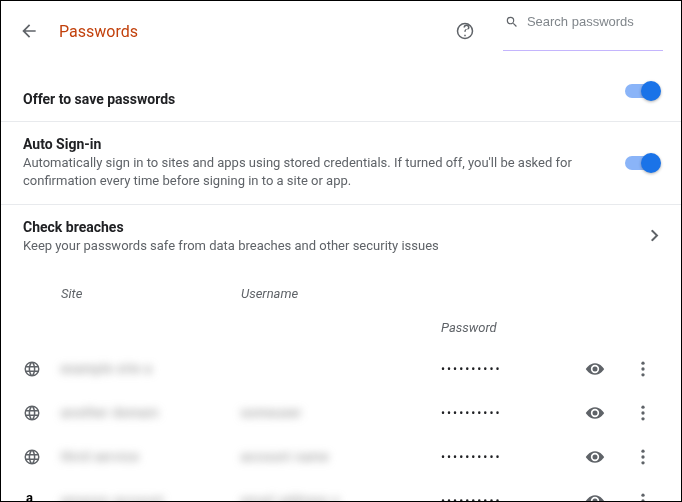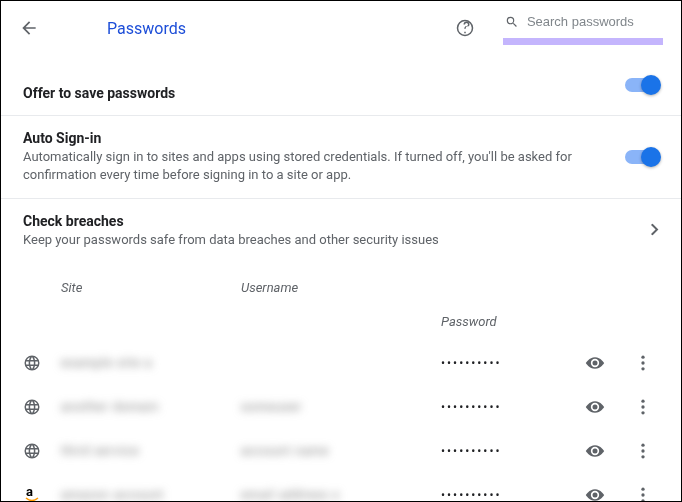--- a/index.html
+++ b/index.html
@@ -14,24 +14,24 @@
     border: 1px solid #000;
     overflow: hidden;
   }
   .header {
     display: flex;
     align-items: center;
     padding: 10px 18px;
     gap: 20px;
   }
   .back-ico { width:20px; height:20px; display:flex; align-items:center; justify-content:center; cursor:pointer; color:#5f6368;}
-  .header-title { font-size: 16px; color:#1d4ed8;margin-left:48px; }
+  .header-title { font-size: 16px; color:#c2410c; }
   .spacer { flex:1; }
   .help-ico { width:20px; height:20px; display:flex; align-items:center; justify-content:center; color:#5f6368; cursor:pointer; margin-right:8px;}
-  .search-wrap { display:flex; align-items:center; border-bottom:7px solid #c4b5fd; padding: 2px 2px 8px 2px; width: 160px; gap:6px;}
+  .search-wrap { display:flex; align-items:center; border-bottom:1px solid #c4b5fd; padding: 2px 2px 20px 2px; width: 160px; gap:6px;}
   .search-wrap input { border:none; outline:none; font-size:13px; width:100%; color:#5f6368;}
   .search-wrap input::placeholder { color:#80868b; }
 
   .section { padding: 14px 22px; border-top:1px solid #e8eaed; position:relative; }
   .section.first { border-top:none; padding-top: 30px;}
   .section-title { font-size:14px; color:#202124;font-weight:bold; }
   .section-desc { font-size:13px; color:#5f6368; margin-top:2px; line-height:1.4; max-width: 560px;}
   .toggle {
     position:absolute; right:22px; top:50%; transform:translateY(-50%);
     width:34px; height:14px; background:#8ab4f8; border-radius:7px;

